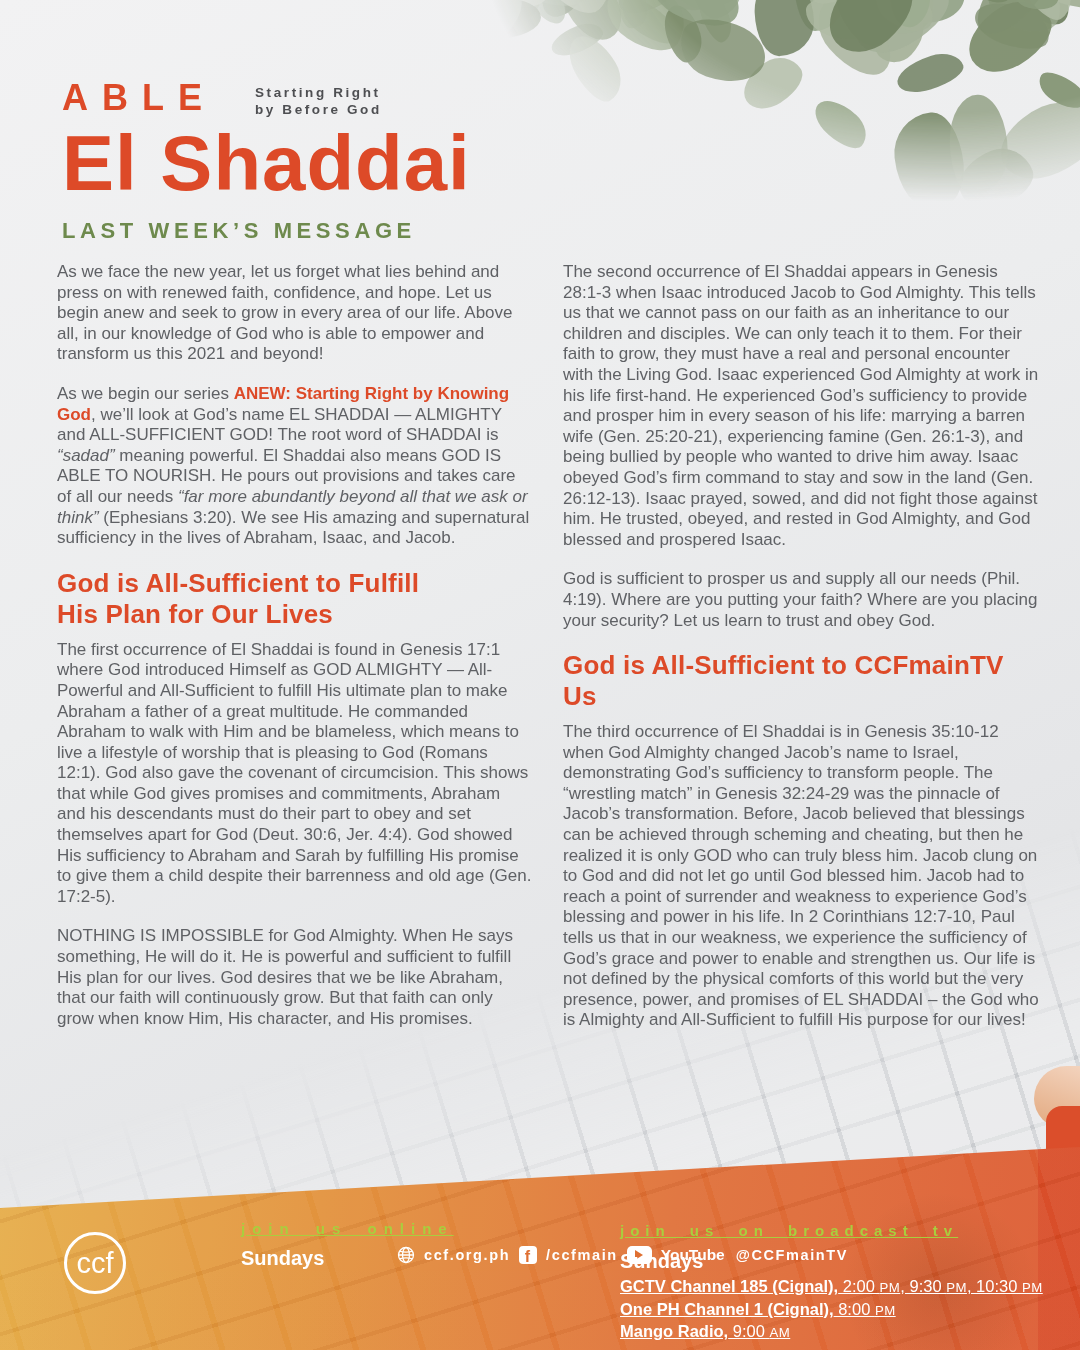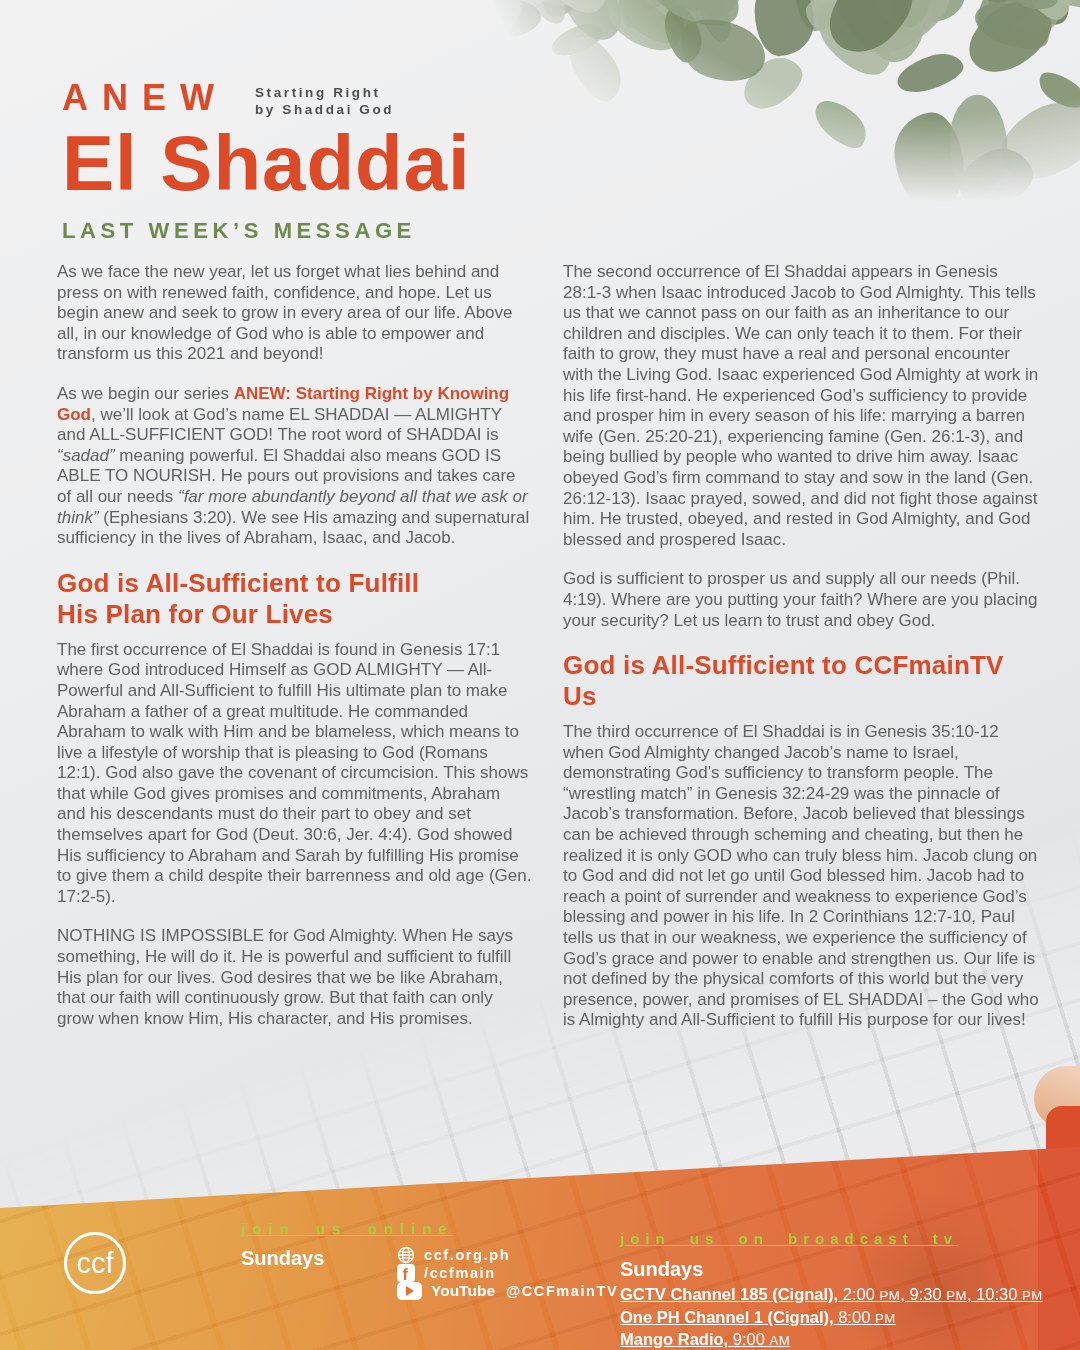--- a/index.html
+++ b/index.html
@@ -62,21 +62,21 @@
       repeating-linear-gradient(90deg,rgba(255,255,255,.10) 0 58px,rgba(0,0,0,0) 58px 64px),
       repeating-linear-gradient(0deg,rgba(120,40,0,.12) 0 4px,rgba(255,255,255,.05) 4px 54px);}
   .f-item{position:absolute;z-index:3;}
   .logo{left:64px;top:132px;width:62px;height:62px;border:3.5px solid #fff;border-radius:50%;
     display:flex;align-items:center;justify-content:center;color:#fff;
     font-size:29px;font-weight:normal;letter-spacing:0;}
   .f-green{font-size:15px;font-weight:bold;letter-spacing:7px;word-spacing:9px;
     color:var(--fgreen,#a9ce3e);white-space:nowrap;text-decoration:underline;}
   .f-day{margin-top:10px;font-size:20px;font-weight:bold;color:#fff;}
   .f-times{margin-top:3px;font-size:18px;line-height:23px;color:#fff;}
-  .links{display:flex;flex-direction:column;}
+  .links{display:flex;gap:9px;}
   .link-row{display:flex;align-items:center;gap:9px;color:#fff;
     font-size:14.5px;font-weight:bold;letter-spacing:1.6px;}
   .globe-icon{width:18px;height:18px;flex:0 0 auto;}
   .fb-icon{width:18px;height:18px;background:#fff;border-radius:4px;flex:0 0 auto;
     display:flex;align-items:flex-end;justify-content:center;overflow:hidden;
     color:#df6f31;font-size:16px;font-weight:bold;line-height:15px;}
   .fb-icon::after{content:"f";}
   .yt-icon{width:25px;height:18px;background:#fff;border-radius:5px;flex:0 0 auto;
     display:flex;align-items:center;justify-content:center;}
   .yt-icon::after{content:"";width:0;height:0;border-left:8px solid #df6f31;
@@ -153,24 +153,24 @@
       <div class="leaf" style="left: 77.1135px; top: -6.83755px; width: 60.3433px; height: 36.2508px; background: rgb(166, 178, 154); transform: rotate(311.637deg); opacity: 0.747351;"></div>
       <div class="leaf" style="left: 248.665px; top: 61.2338px; width: 86.9415px; height: 59.4648px; background: rgb(126, 142, 110); transform: rotate(199.381deg); opacity: 0.80607;"></div>
       <div class="leaf" style="left: 251.147px; top: 3.73688px; width: 42.1943px; height: 27.585px; background: rgb(176, 187, 164); transform: rotate(149.249deg); opacity: 0.964895;"></div>
       <div class="leaf" style="left: 393.964px; top: 17.6011px; width: 91.2434px; height: 66.8375px; background: rgb(111, 128, 96); transform: rotate(319.251deg); opacity: 0.889138;"></div>
     </div>
   <div class="kb-ghost"></div>
   <div class="hand"></div>
   <div class="red-band"></div>
 
   <div class="hdr">
-    <div class="brand">ANEW</div>
+    <div class="brand">ABLE</div>
     <div class="tagline">
       <div>Starting Right</div>
-      <div>by Shaddai God</div>
+      <div>by Before God</div>
     </div>
     <div class="title">El Shaddai</div>
     <div class="subtitle">LAST WEEK’S MESSAGE</div>
   </div>
 
   <div class="col col-left">
       <p><span>As we face the new year, let us forget what lies behind and press on with renewed faith, confidence, and hope. Let us begin anew and seek to grow in every area of our life. Above all, in our knowledge of God who is able to empower and transform us this 2021 and beyond!</span></p>
       <p><span>As we begin our series </span><span class="seg-b">ANEW: Starting Right by Knowing God</span><span>, we’ll look at God’s name EL SHADDAI — ALMIGHTY and ALL-SUFFICIENT GOD! The root word of SHADDAI is </span><span class="seg-i">“sadad”</span><span> meaning powerful. El Shaddai also means GOD IS ABLE TO NOURISH. He pours out provisions and takes care of all our needs </span><span class="seg-i">“far more abundantly beyond all that we ask or think”</span><span> (Ephesians 3:20). We see His amazing and supernatural sufficiency in the lives of Abraham, Isaac, and Jacob.</span></p>
       <h2>God is All-Sufficient to Fulfill His Plan for Our Lives</h2>
       <p><span>The first occurrence of El Shaddai is found in Genesis 17:1 where God introduced Himself as GOD ALMIGHTY — All-Powerful and All-Sufficient to fulfill His ultimate plan to make Abraham a father of a great multitude. He commanded Abraham to walk with Him and be blameless, which means to live a lifestyle of worship that is pleasing to God (Romans 12:1). God also gave the covenant of circumcision. This shows that while God gives promises and commitments, Abraham and his descendants must do their part to obey and set themselves apart for God (Deut. 30:6, Jer. 4:4). God showed His sufficiency to Abraham and Sarah by fulfilling His promise to give them a child despite their barrenness and old age (Gen. 17:2-5).</span></p>
@@ -208,21 +208,21 @@
         <span class="fb-icon"></span>
         <span>/ccfmain</span>
       </div>
       <div class="link-row">
         <span class="yt-icon"></span>
         <span class="yt-word">YouTube</span>
         <span>@CCFmainTV</span>
       </div>
     </div>
 
-    <div class="f-item" style="left:620px;top:130px;">
+    <div class="f-item" style="left:620px;top:122px;">
       <div class="f-green" style="letter-spacing:6px;">join us on broadcast tv</div>
       <div class="f-day" style="margin-top:11px;">Sundays</div>
       <div class="b-lines">
         <div><span class="seg-b">GCTV Channel 185 (Cignal),</span><span> 2:00 <span class="sc">PM</span>, 9:30 <span class="sc">PM</span>, 10:30 <span class="sc">PM</span></span></div>
         <div><span class="seg-b">One PH Channel 1 (Cignal),</span><span> 8:00 <span class="sc">PM</span></span></div>
         <div><span class="seg-b">Mango Radio,</span><span> 9:00 <span class="sc">AM</span></span></div>
       </div>
     </div>
   </div>
 

